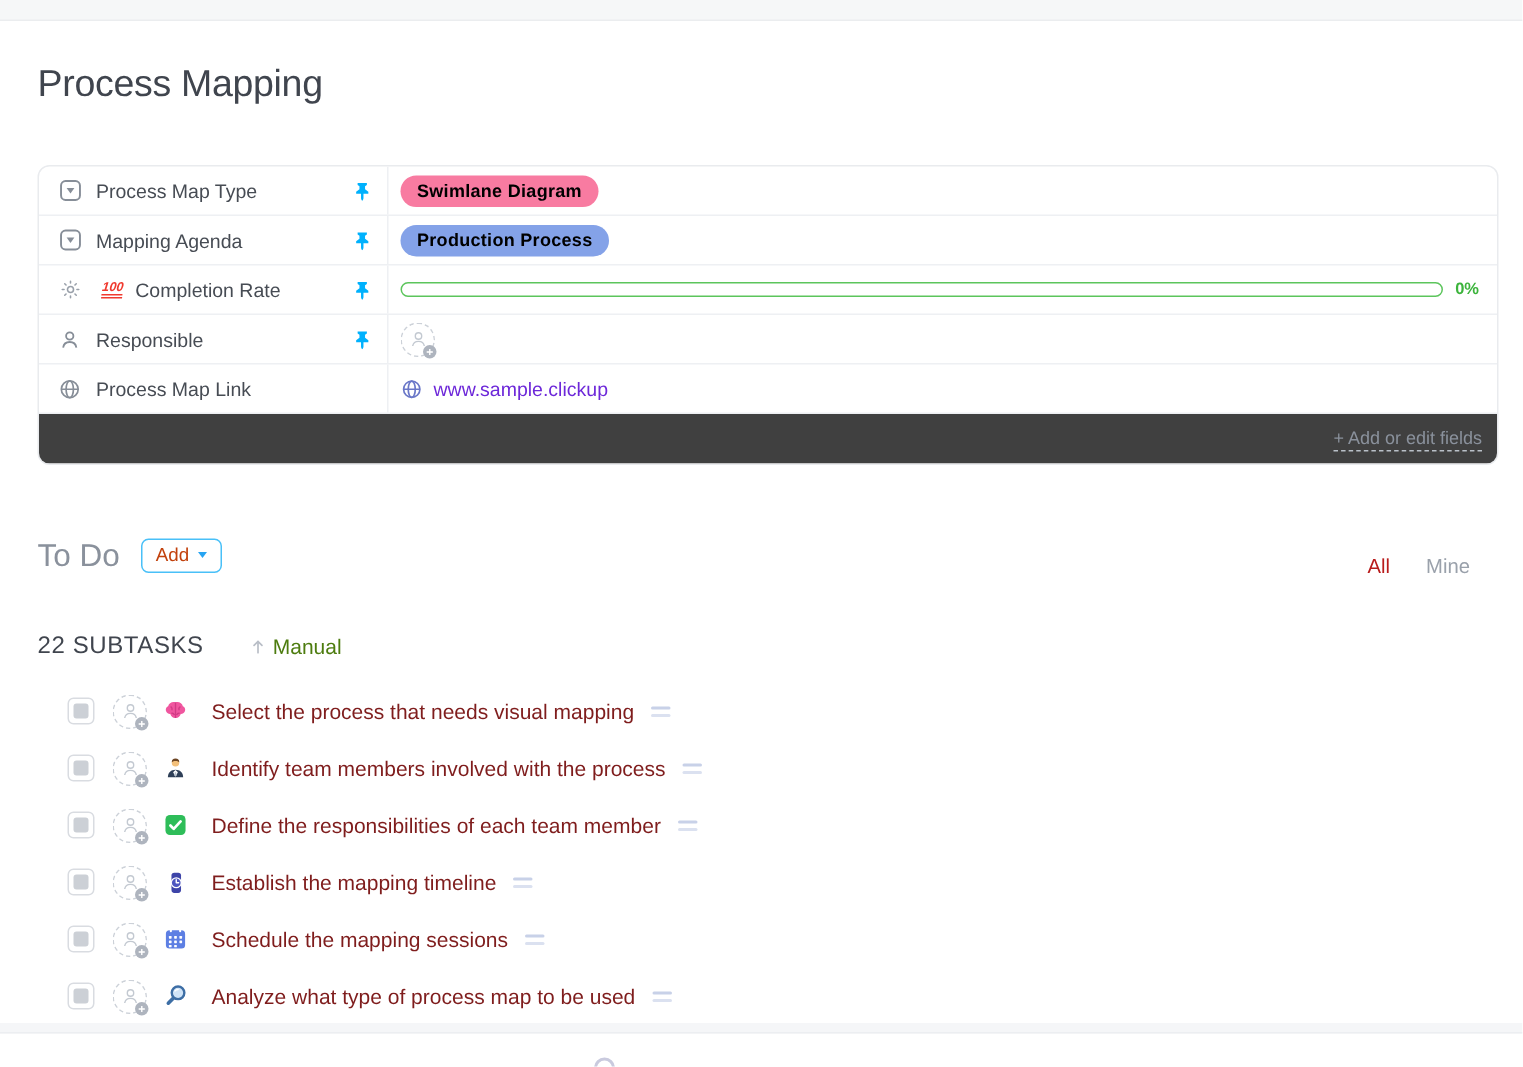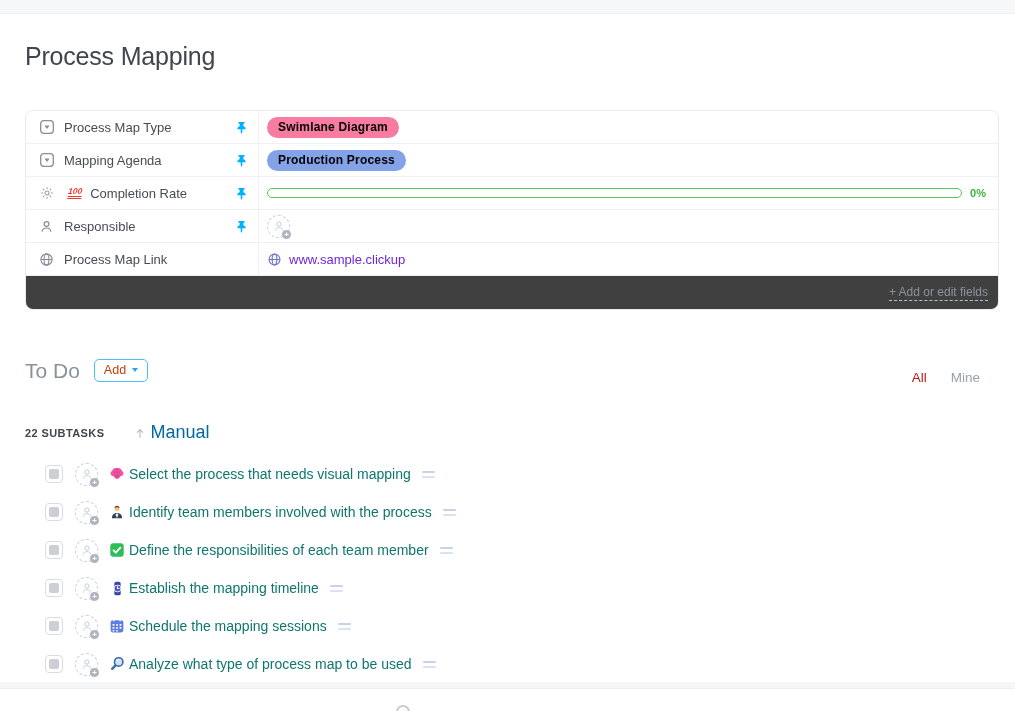--- a/index.html
+++ b/index.html
@@ -67,35 +67,35 @@
   .add-caret { width:0; height:0; border-left:3.5px solid transparent;
                border-right:3.5px solid transparent; border-top:4.5px solid #27a4f2; }
   .todo-filters { margin-left:auto; display:flex; gap:24px; margin-top:14px;
                   padding-right:20px; }
   .filter-all { font-size:13.5px; color:#b91c1c; cursor:pointer; }
   .filter-mine { font-size:13.5px; color:#9aa1ab; cursor:pointer; }
 
   
   .subtasks-header { position:absolute; left:25px; top:422px; display:flex;
                      align-items:center; }
-  .subtask-count { font-size:11px; font-weight:700; color:#40454e; letter-spacing:0.4px; }
+  .subtask-count { font-size:16px; font-weight:400; color:#40454e; letter-spacing:0.4px; }
   .sort-control { margin-left:30px; display:flex; align-items:center; gap:4px; cursor:pointer; }
-  .sort-label { font-size:18px; color:#0369a1; }
+  .sort-label { font-size:14px; color:#4d7c0f; }
 
   
   .subtask-list { position:absolute; left:25px; top:455px; width:975px; }
   .subtask-row { display:flex; align-items:center; height:38px; padding-left:20px; cursor:pointer; }
   .checkbox { width:18px; height:18px; border:1px solid #d9dce1; border-radius:4px;
               display:inline-flex; align-items:center; justify-content:center;
               flex:0 0 auto; background:#fff; cursor:pointer; }
   .checkbox-inner { width:10px; height:10px; border-radius:2px; background:#ccd0d6; }
   .subtask-row .avatar-add { margin-left:12px; }
   .task-emoji { margin-left:11px; width:16px; height:16px; display:inline-flex;
                 align-items:center; justify-content:center; flex:0 0 auto; }
-  .task-title { margin-left:4px; font-size:14px; color:#0f766e; white-space:nowrap;text-align:center; }
+  .task-title { margin-left:16px; font-size:14px; color:#7f1d1d; white-space:nowrap;text-align:center; }
   .desc-icon { margin-left:11px; display:inline-flex; flex-direction:column; gap:3px;
                cursor:pointer; }
   .desc-icon i { display:block; width:13px; height:2px; border-radius:1px; background:#c8d1e8; }
   .desc-icon i:last-child { background:#dbe1f0; }
 
   
   .bottom-band { position:absolute; left:0; top:682px; width:1015px; height:7px;
                  background:#f5f6f8; border-bottom:1px solid #eceef1; }
   .loading-arc { position:absolute; left:396px; top:705px; width:14px; height:14px;
                  border:2px solid #c9cade; border-radius:50%; background:#fff; }

